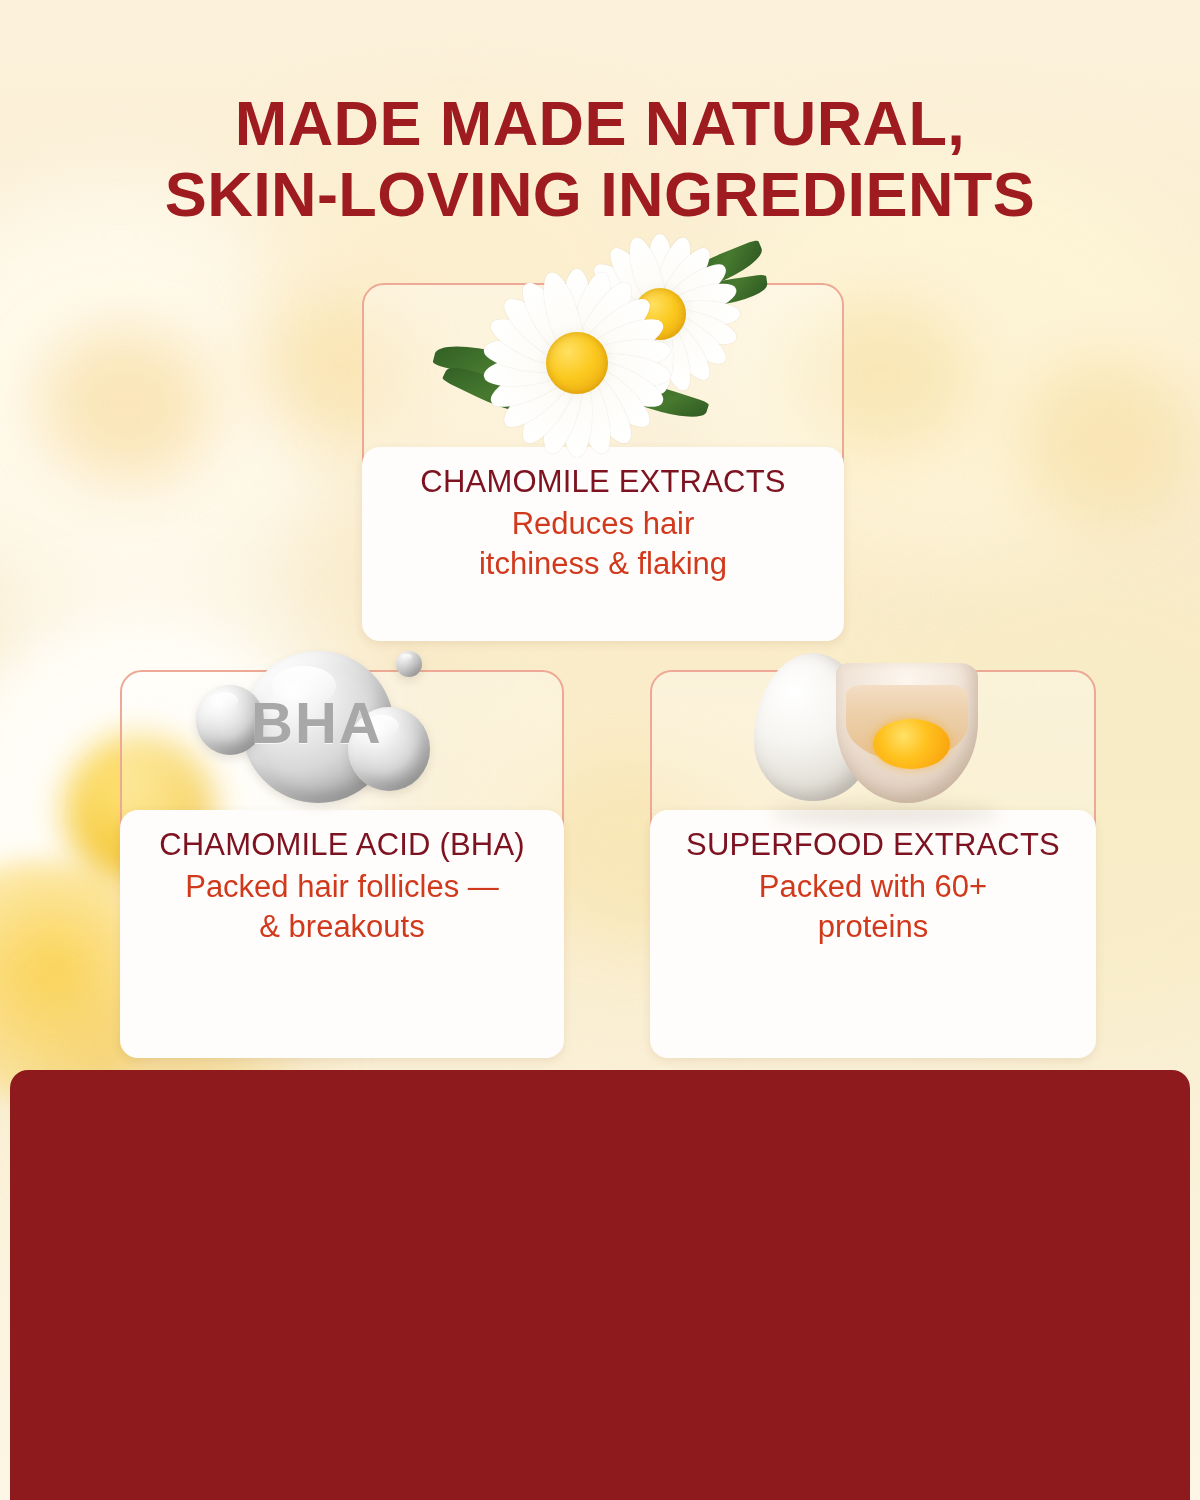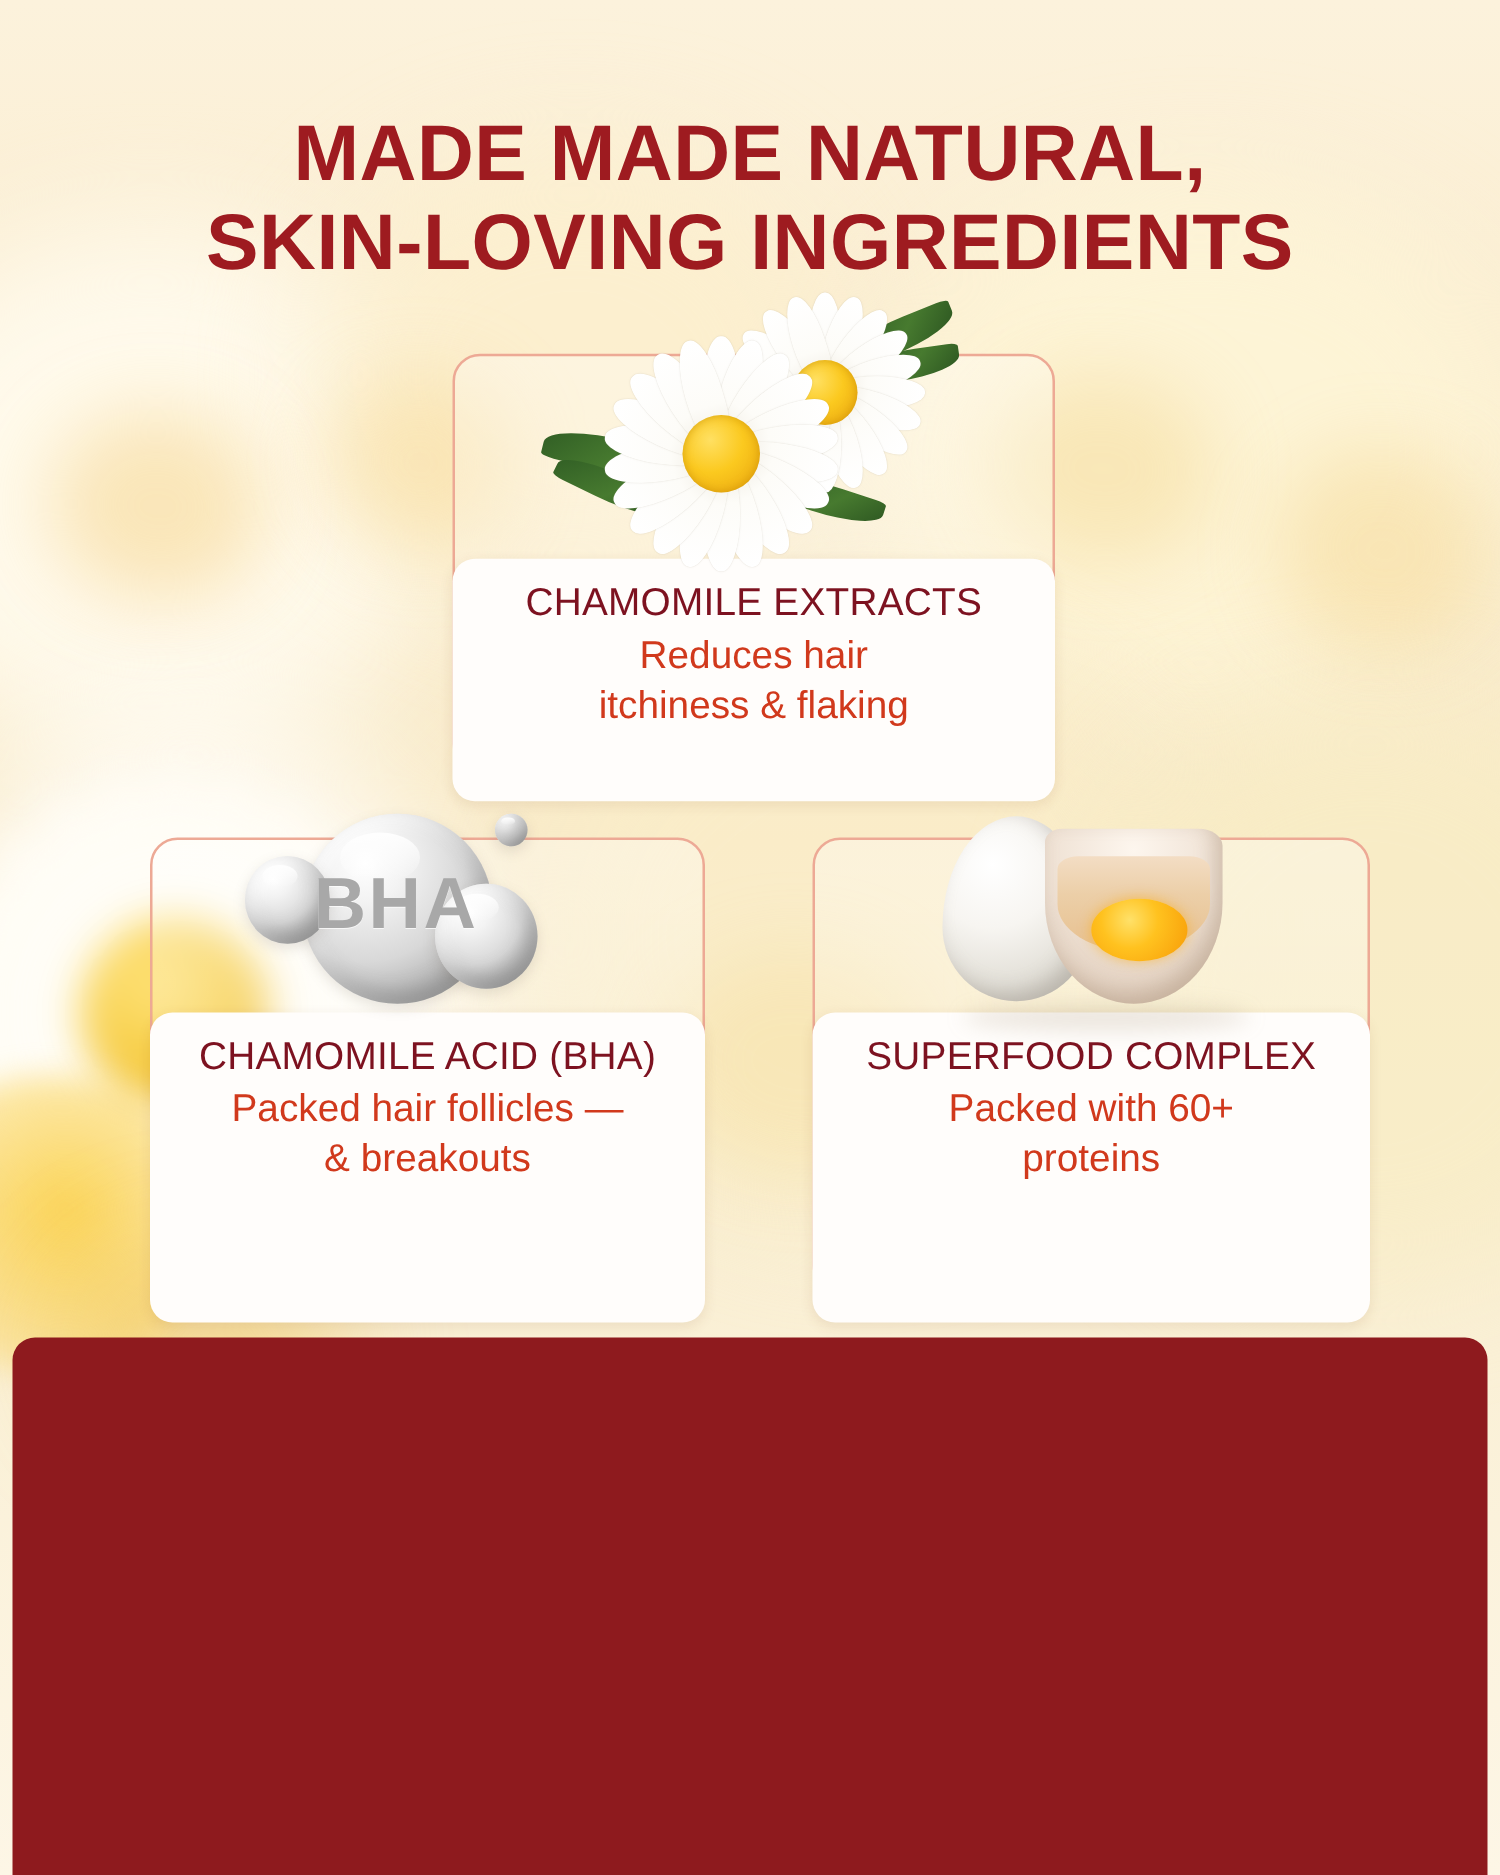--- a/index.html
+++ b/index.html
@@ -226,21 +226,21 @@
     <div class="title">CHAMOMILE ACID (BHA)</div>
     <div class="desc">
       <div>Packed hair follicles —</div>
       <div>&amp; breakouts</div>
     </div>
   </div>
 </div>
 
 <div class="card" id="card-superfood">
   <div class="panel">
-    <div class="title">SUPERFOOD COMPLEX</div>
+    <div class="title">SUPERFOOD EXTRACTS</div>
     <div class="desc">
       <div>Packed with 60+</div>
       <div>proteins</div>
     </div>
   </div>
 </div>
 
 <div id="benefits">
 
   

